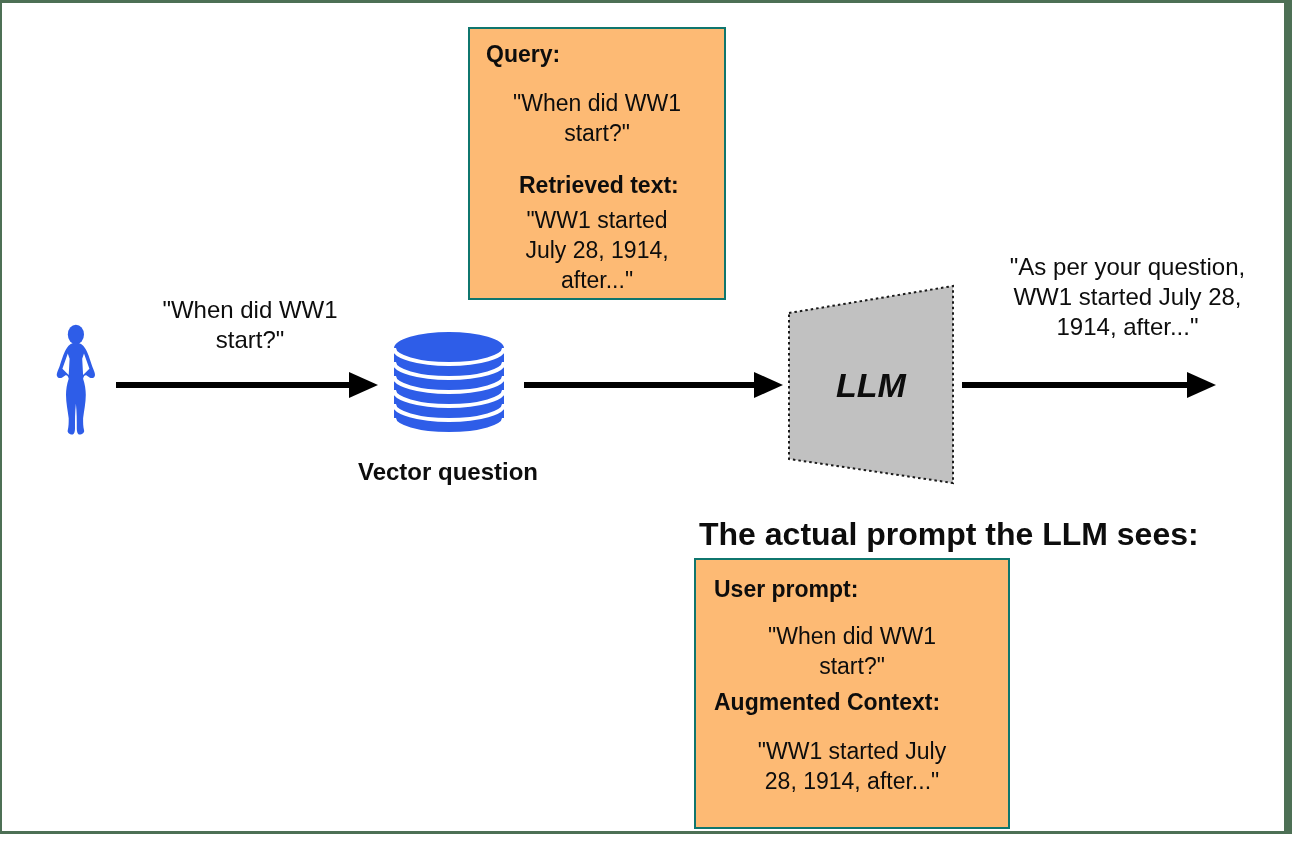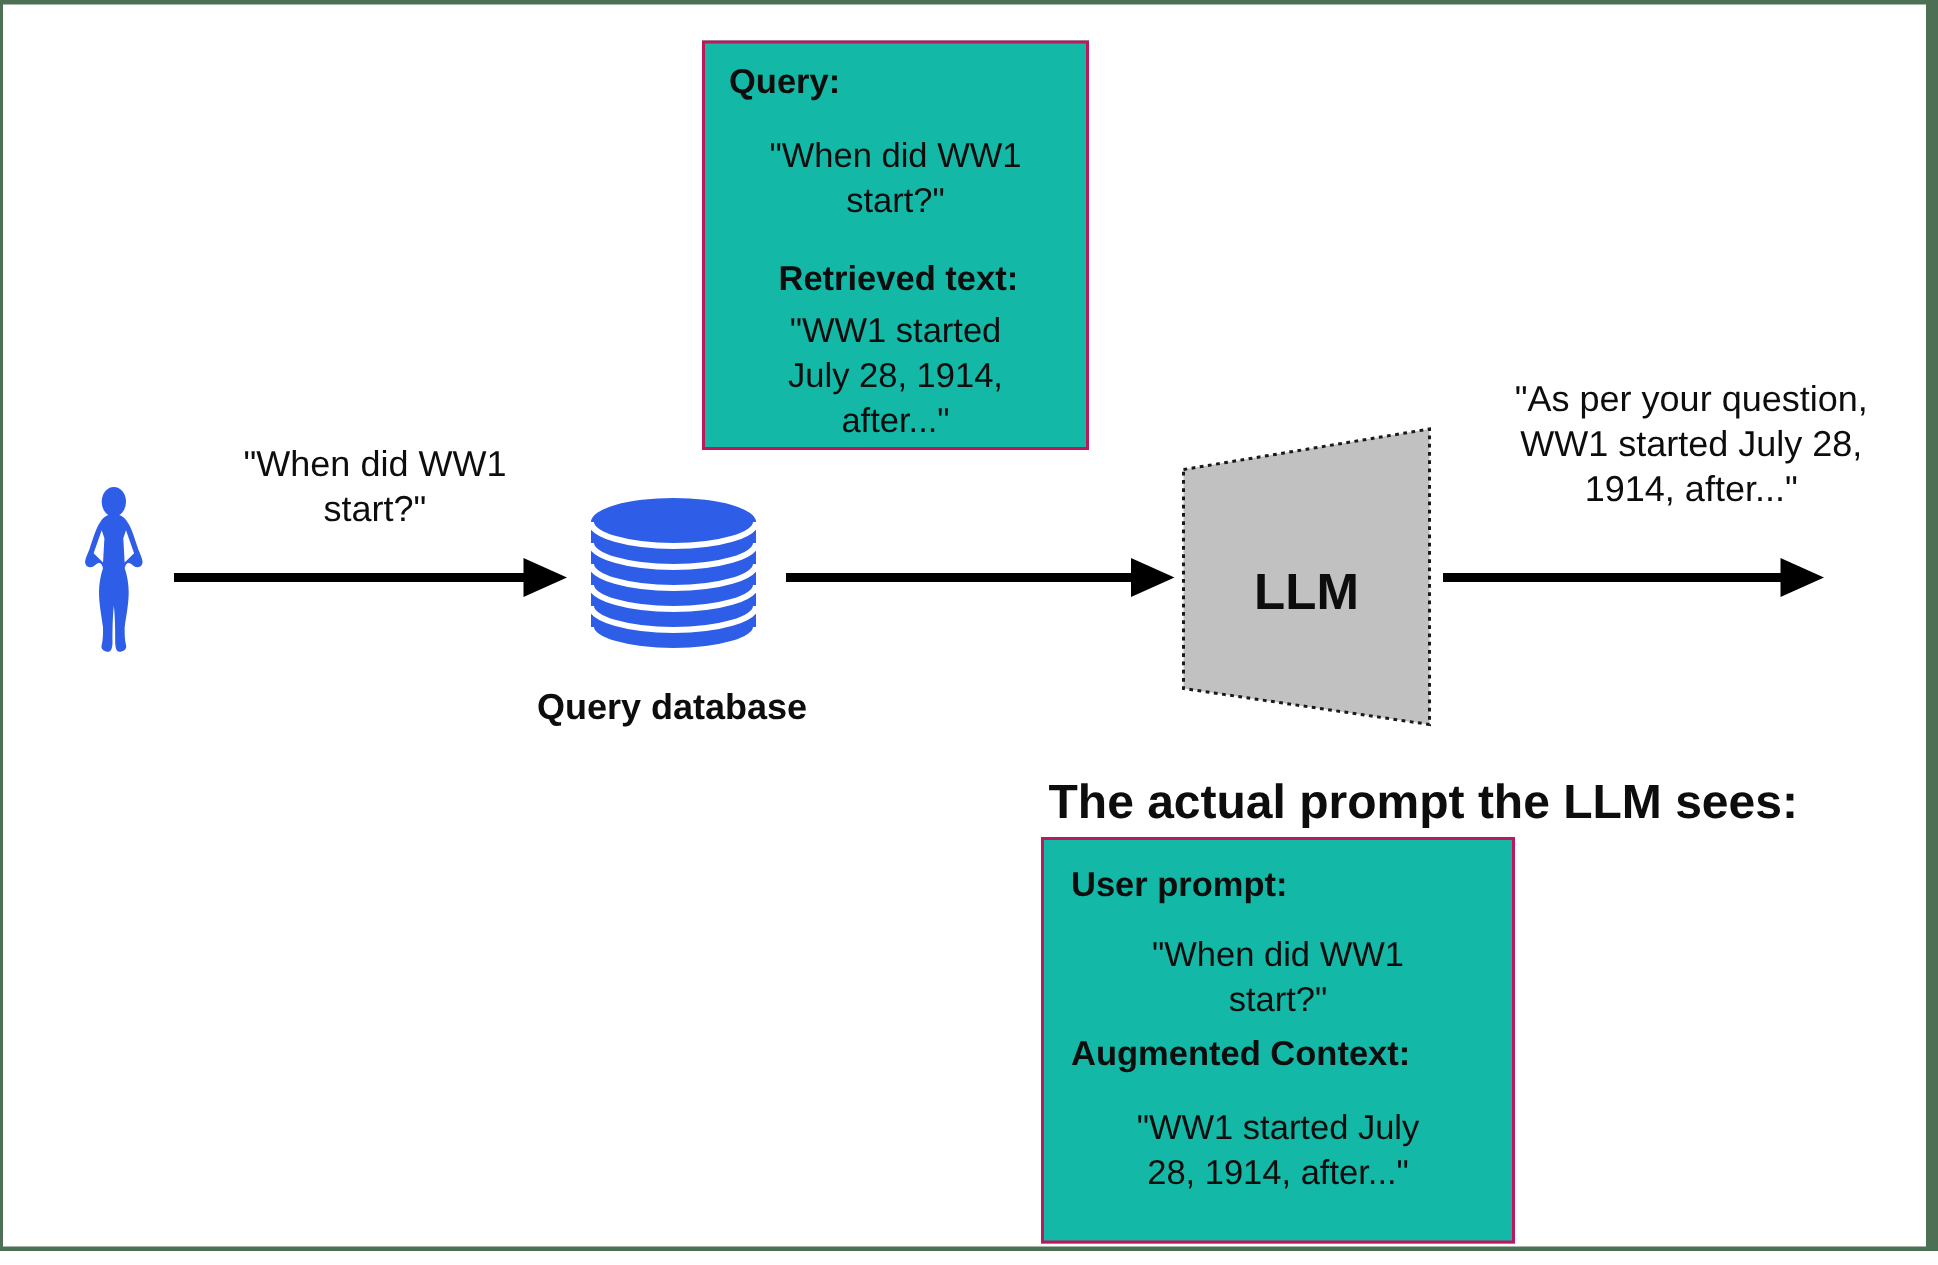--- a/index.html
+++ b/index.html
@@ -30,22 +30,22 @@
   .shaft { position:absolute; height:6px; background:#000; }
   .ahead {
     position:absolute; width:0; height:0;
     border-top:13px solid transparent;
     border-bottom:13px solid transparent;
     border-left:29px solid #000;
   }
   .io-box {
     position:absolute;
     box-sizing:border-box;
-    border:2px solid #be185d;
-    background:#14b8a6;
+    border:2px solid #0f766e;
+    background:#fdba74;
     padding:12px 16px;
   }
   .box-label { font-size:23px; font-weight:700; line-height:27px; }
   .box-quote {
     font-size:23px; line-height:30px;
     text-align:center; white-space:pre-line;
   }
   .tb-q  { margin-top:20px; }
   .tb-rl { margin-top:24px;margin-left:33px; }
   .tb-rt { margin-top:6px; }
@@ -106,39 +106,39 @@
 
   <svg class="abs" style="left:394px; top:331px;" width="110" height="104" viewBox="0 0 110 104">
     <path style="fill:var(--accent-blue,#2e5de8)" d="M0,17 A55,16 0 0 1 110,17 L110,87 A55,16 0 0 1 0,87 Z"></path>
     <path d="M0,17 A55,16 0 0 0 110,17" fill="none" stroke="#ffffff" stroke-width="4"></path>
     <path d="M0,31 A55,16 0 0 0 110,31" fill="none" stroke="#ffffff" stroke-width="4"></path>
     <path d="M0,45 A55,16 0 0 0 110,45" fill="none" stroke="#ffffff" stroke-width="4"></path>
     <path d="M0,59 A55,16 0 0 0 110,59" fill="none" stroke="#ffffff" stroke-width="4"></path>
     <path d="M0,73 A55,16 0 0 0 110,73" fill="none" stroke="#ffffff" stroke-width="4"></path>
     <path d="M0,87 A55,16 0 0 0 110,87" fill="none" stroke="#ffffff" stroke-width="4"></path>
   </svg>
-  <div class="abs db-label" style="left:338px; top:458px; width:220px;">Query database</div>
+  <div class="abs db-label" style="left:338px; top:458px; width:220px;">Vector question</div>
 
   <div class="shaft" style="left:524px; top:382px; width:233px;"></div>
   <div class="ahead" style="left:754px; top:372px;"></div>
 
   <div class="io-box" style="left:468px; top:27px; width:258px; height:273px;">
     <div class="box-label">Query:</div>
     <div class="box-quote tb-q">"When did WW1
 start?"</div>
     <div class="box-label tb-rl">Retrieved text:</div>
     <div class="box-quote tb-rt">"WW1 started
 July 28, 1914,
 after..."</div>
   </div>
 
   <svg class="abs" style="left:786px; top:283px;" width="170" height="203" viewBox="0 0 170 203">
     <polygon points="3,30 167,3 167,200 3,176" style="fill:var(--llm-fill,#c1c1c1)" stroke="#1a1a1a" stroke-width="2" stroke-dasharray="2.5 3"></polygon>
   </svg>
-  <div class="abs llm-label" style="left:786px; top:376px; width:170px;">LLM</div>
+  <div class="abs llm-label" style="left:786px; top:366px; width:170px;font-style:italic;">LLM</div>
 
   <div class="shaft" style="left:962px; top:382px; width:228px;"></div>
   <div class="ahead" style="left:1187px; top:372px;"></div>
 
   <div class="abs flow-text" style="left:970px; top:252px; width:315px;">"As per your question,
 WW1 started July 28,
 1914, after..."</div>
 
   <div class="abs prompt-heading" style="left:699px; top:516px;">The actual prompt the LLM sees:</div>
 

